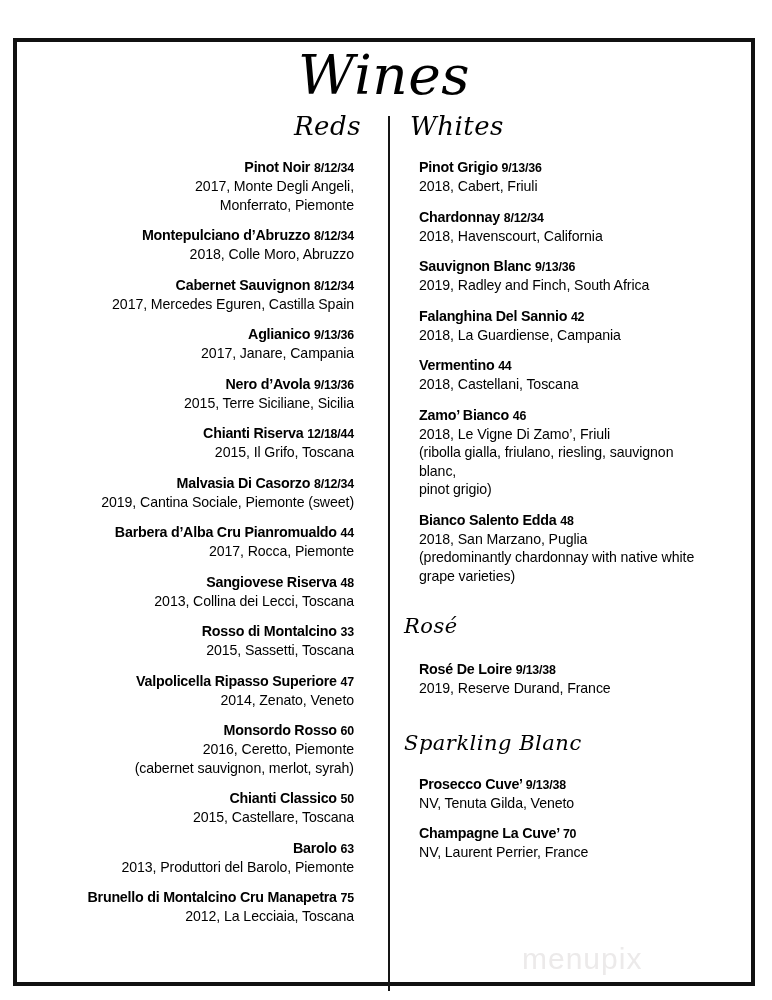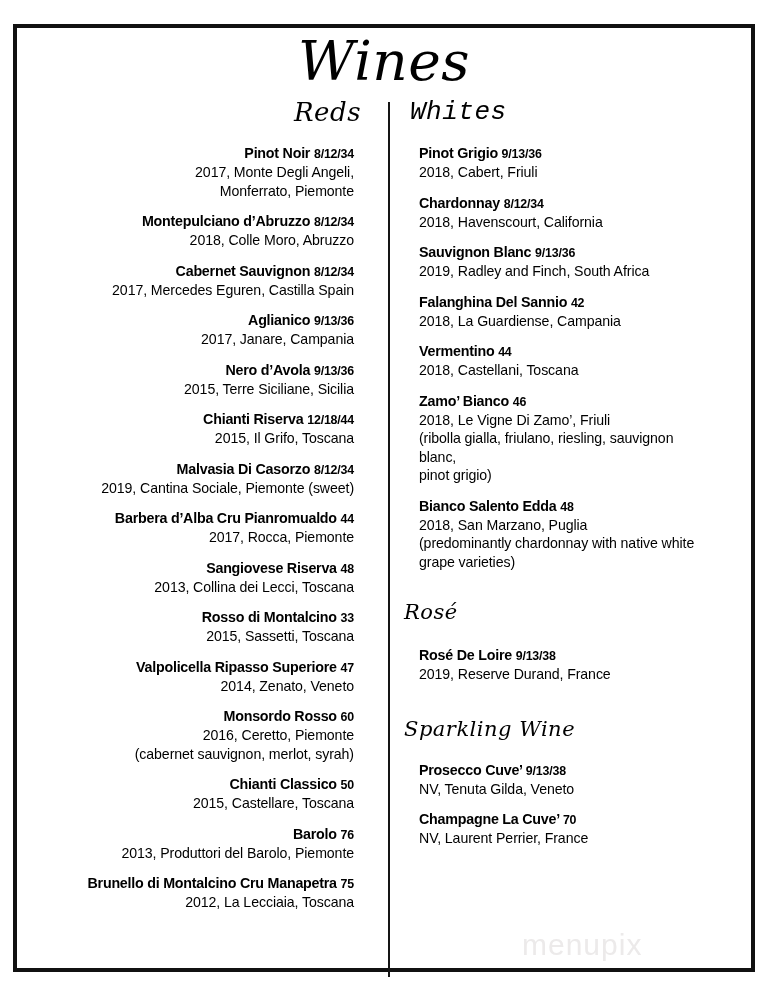--- a/index.html
+++ b/index.html
@@ -13,21 +13,21 @@
     overflow: hidden;
     font-family: "Liberation Sans", sans-serif;
     color: #000000;
     position: relative;
   }
 
   
   #menu-page {
     position: absolute;
     left: 13px;
-    top: 24px;
+    top: 38px;
     width: 742px;
     height: 948px;
     box-sizing: border-box;
     border: 4px solid #111111;
     background: #ffffff;
   }
   #menu-inner {
     position: absolute;
     left: 0; top: 0; right: 0; bottom: 0;
     padding: 0;
@@ -86,21 +86,21 @@
   }
 
   .section-heading {
     font-size: 26px;
     line-height: 32px;
     margin: 0;
     padding: 0;
     white-space: nowrap;
   }
   #reds-heading { text-align: right; padding-right: 8px; }
-  #whites-heading { text-align: left; padding-left: 6px; font-family: Liberation Mono, monospace; }
+  #whites-heading { text-align: left; padding-left: 6px; }
 
   .list {
     margin: 15px;
     padding: 0;
     list-style: none;
   }
 
   .wine-item {
     margin: 0 0 11px 0;
     padding: 0;
@@ -217,21 +217,21 @@
             </li>
             <li class="wine-item">
               <span class="wine-name"><span>Monsordo Rosso</span> <span class="wine-price">60</span></span>
               <span class="wine-desc">2016, Ceretto, Piemonte<br>(cabernet sauvignon, merlot, syrah)</span>
             </li>
             <li class="wine-item">
               <span class="wine-name"><span>Chianti Classico</span> <span class="wine-price">50</span></span>
               <span class="wine-desc">2015, Castellare, Toscana</span>
             </li>
             <li class="wine-item">
-              <span class="wine-name"><span>Barolo</span> <span class="wine-price">76</span></span>
+              <span class="wine-name"><span>Barolo</span> <span class="wine-price">63</span></span>
               <span class="wine-desc">2013, Produttori del Barolo, Piemonte</span>
             </li>
             <li class="wine-item">
               <span class="wine-name"><span>Brunello di Montalcino Cru Manapetra</span> <span class="wine-price">75</span></span>
               <span class="wine-desc">2012, La Lecciaia, Toscana</span>
             </li>
           </ul>
       </div>
 
       <div id="whites-column" class="column">
@@ -268,21 +268,21 @@
           </ul>
 
         <div id="rose-heading" class="sub-heading script">Rosé</div>
         <ul id="rose-list" class="list">
             <li class="wine-item">
               <span class="wine-name"><span>Rosé De Loire</span> <span class="wine-price">9/13/38</span></span>
               <span class="wine-desc">2019, Reserve Durand, France</span>
             </li>
           </ul>
 
-        <div id="sparkling-heading" class="sub-heading script">Sparkling Wine</div>
+        <div id="sparkling-heading" class="sub-heading script">Sparkling Blanc</div>
         <ul id="sparkling-list" class="list">
             <li class="wine-item">
               <span class="wine-name"><span>Prosecco Cuve’</span> <span class="wine-price">9/13/38</span></span>
               <span class="wine-desc">NV, Tenuta Gilda, Veneto</span>
             </li>
             <li class="wine-item">
               <span class="wine-name"><span>Champagne La Cuve’</span> <span class="wine-price">70</span></span>
               <span class="wine-desc">NV, Laurent Perrier, France</span>
             </li>
           </ul>

